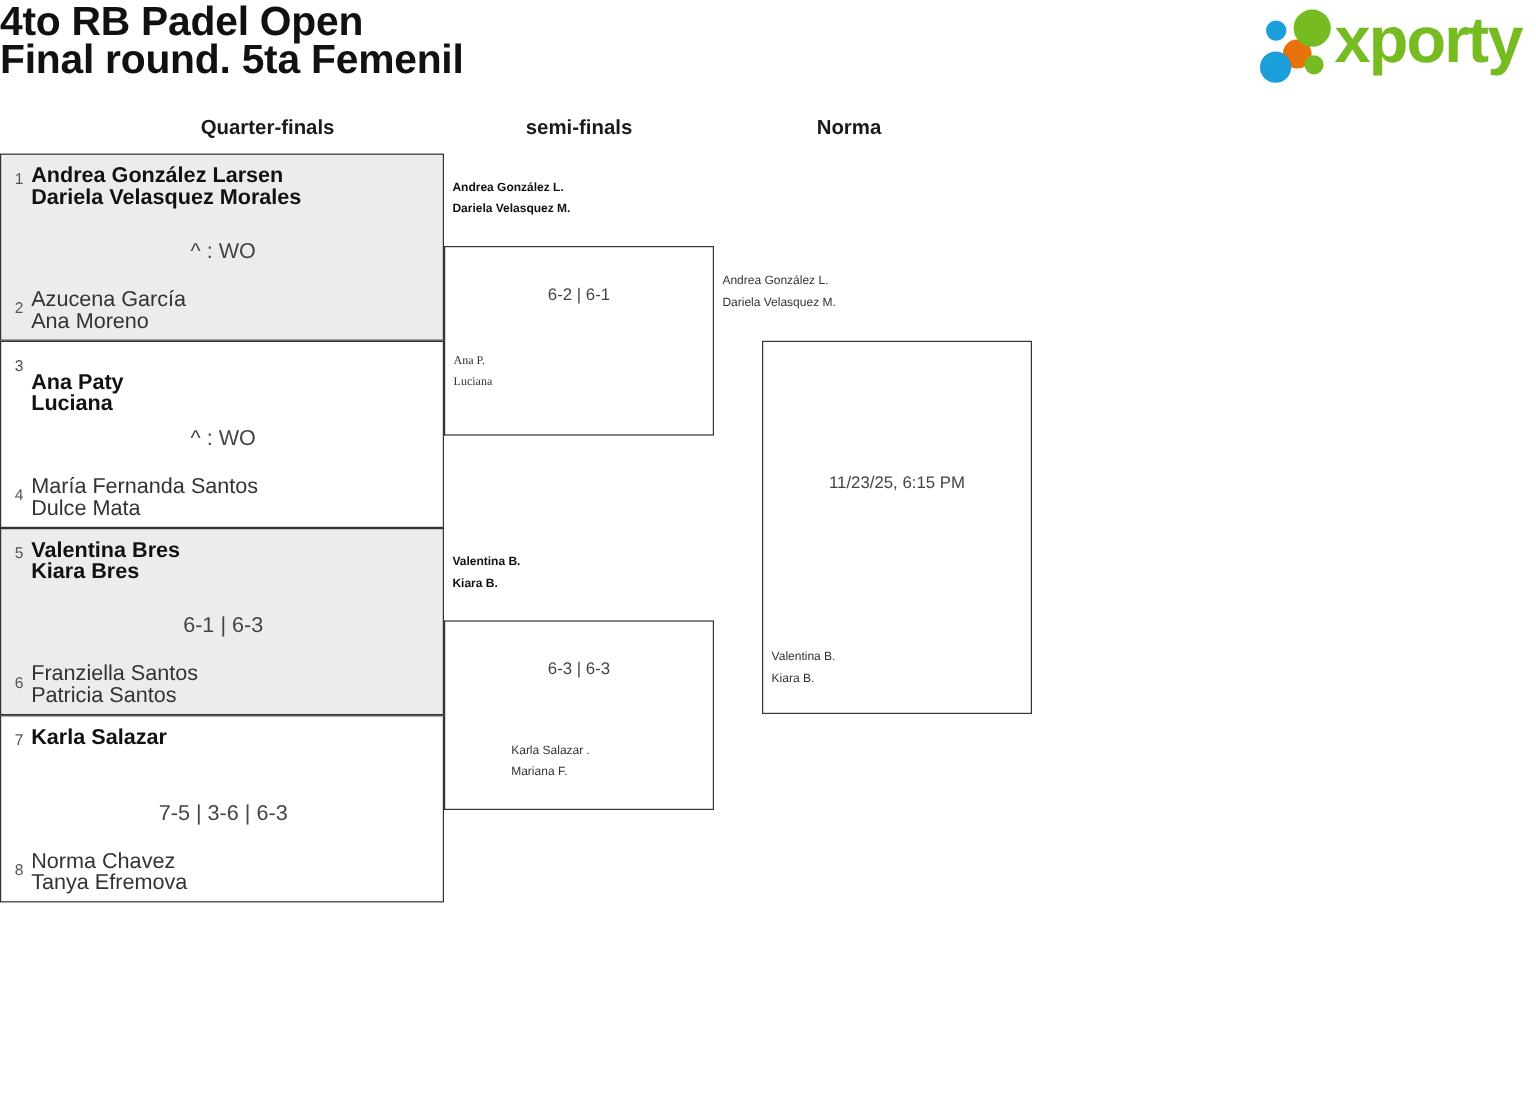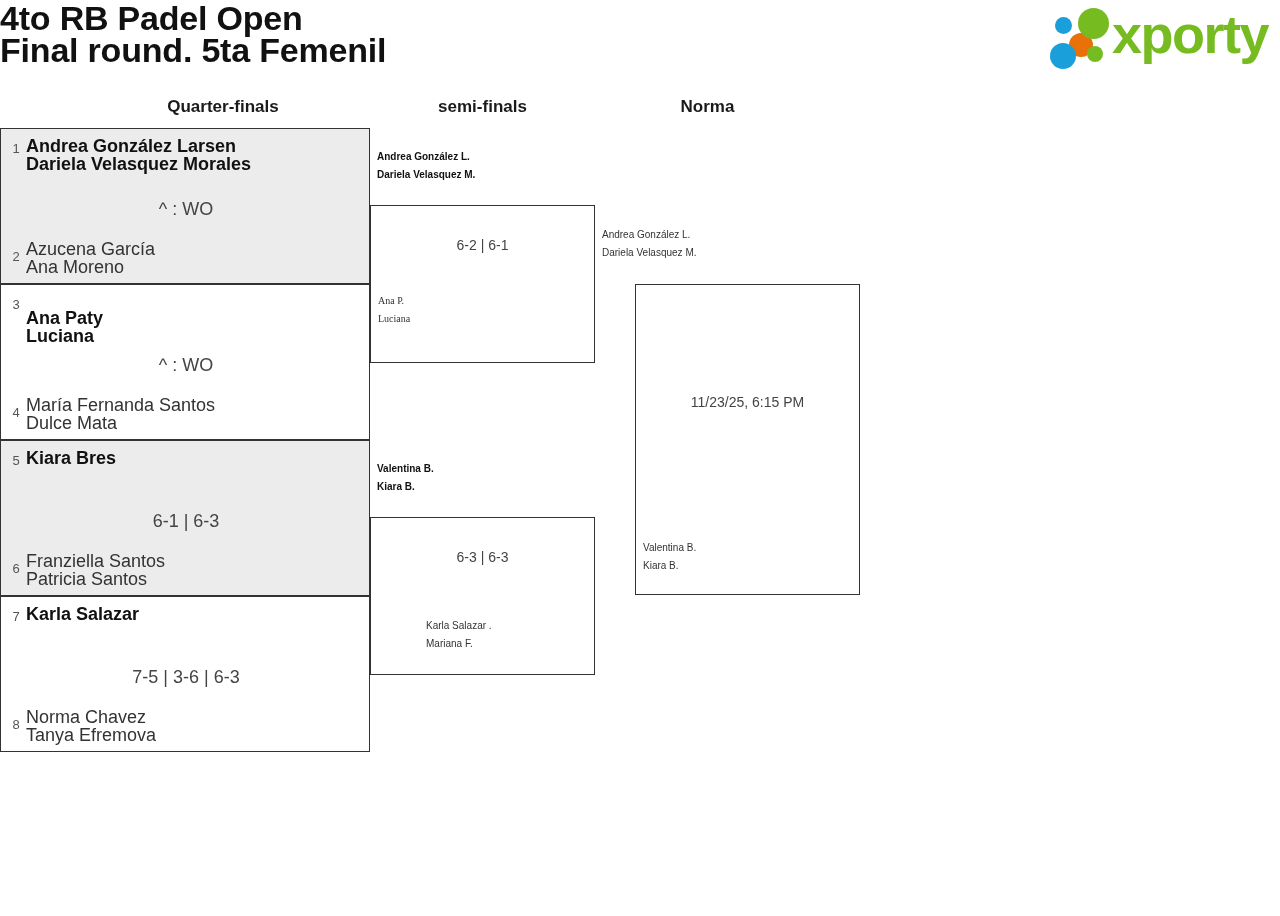--- a/index.html
+++ b/index.html
@@ -125,20 +125,21 @@
     <div class="qf-seed" style="top:120px;">4</div>
     <div class="qf-names" style="top:111px;">
       <div class="qf-name">María Fernanda Santos</div>
       <div class="qf-name">Dulce Mata</div>
     </div>
   </div>
 
   <div class="qf-cell shaded" style="top:440px; height:156px;">
     <div class="qf-seed" style="top:12px;">5</div>
     <div class="qf-names" style="top:8px;">
+      <div class="qf-name win">Valentina Bres</div>
       <div class="qf-name win">Kiara Bres</div>
     </div>
     <div class="qf-score" style="top:70px;">6-1 | 6-3</div>
     <div class="qf-seed" style="top:120px;">6</div>
     <div class="qf-names" style="top:111px;">
       <div class="qf-name">Franziella Santos</div>
       <div class="qf-name">Patricia Santos</div>
     </div>
   </div>
 

